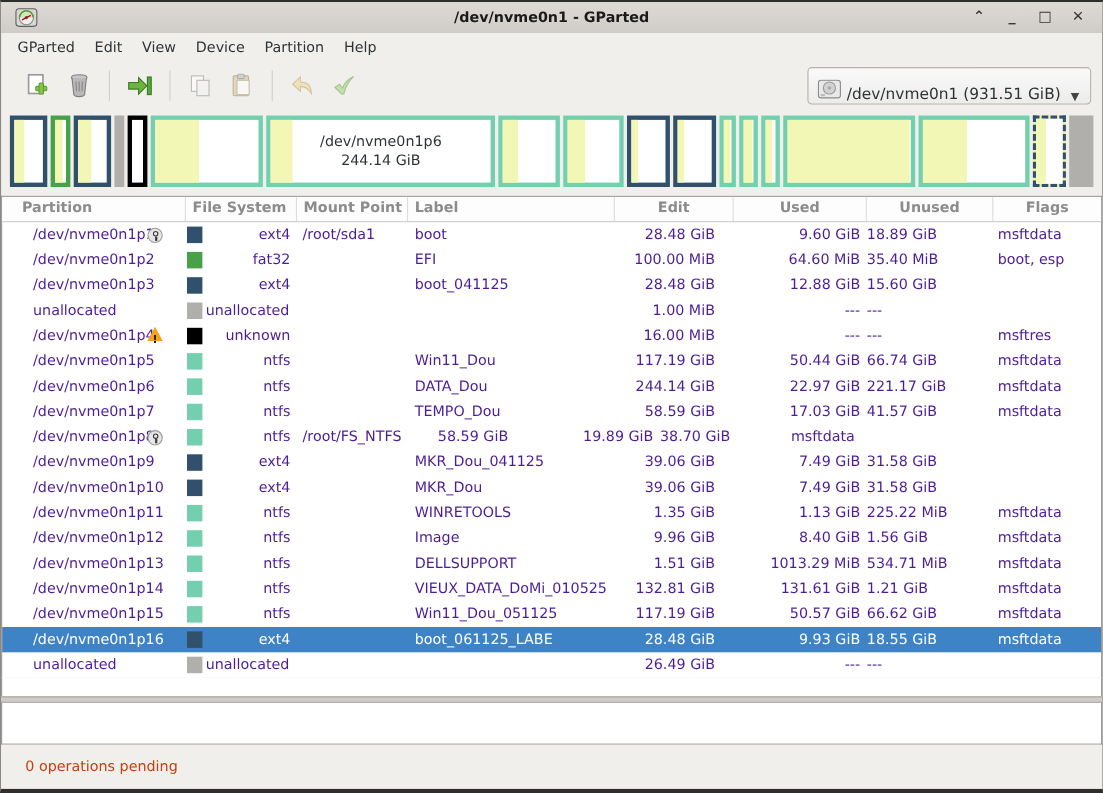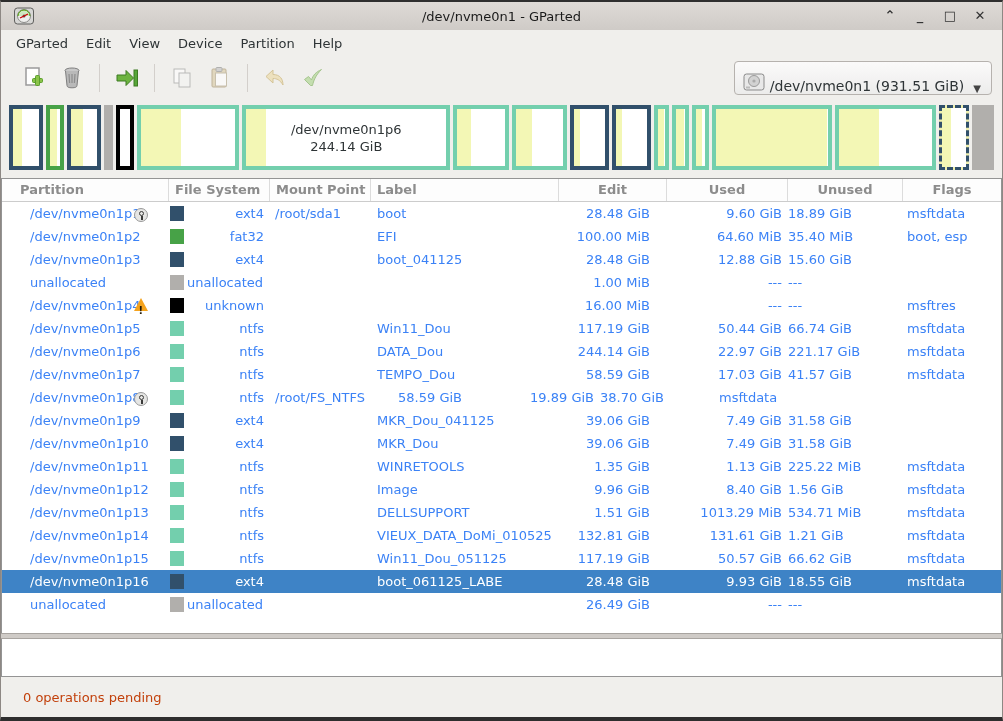--- a/index.html
+++ b/index.html
@@ -4,21 +4,21 @@
 <style>
   * { margin:0; padding:0; box-sizing:border-box; }
   html,body { width:1003px; height:721px; background:#f0efec; font-family:"DejaVu Sans", sans-serif; overflow:hidden; }
   .window { width:1003px; height:721px; display:flex; flex-direction:column;
             border-top:2px solid #2e2e2e; border-bottom:4px solid #2e2e2e;
             border-left:1px solid #8d8884; border-right:1px solid #8d8884; background:#f0efec; }
 
   
   .titlebar { height:28px; background:linear-gradient(#dedad6,#cfcbc7); display:flex; align-items:center; position:relative; flex:0 0 auto; }
   .titlebar .app-icon { margin-left:12px; width:22px; height:22px; display:flex; }
-  .titlebar .title { position:absolute; left:0; right:0; text-align:center; font-size:13px; font-weight:normal; color:#1a1a1a; }
+  .titlebar .title { position:absolute; left:0; right:0; text-align:center; font-size:13px; font-weight:bold; color:#1a1a1a; }
   .win-controls { margin-left:auto; display:flex; gap:10px; padding-right:12px; z-index:2; }
   .win-btn { width:20px; height:20px; text-align:center; line-height:20px; font-size:13px; font-weight:bold; color:#333; cursor:default; }
 
   
   .menubar { height:26px; display:flex; align-items:center; padding-left:6px; flex:0 0 auto; }
   .menu-item { padding:3px 9px; font-size:13px; color:#2e3436; }
 
   
   .toolbar { height:44px; display:flex; align-items:center; padding:0 10px 0 14px; flex:0 0 auto; }
   .tb-btn { width:38px; height:34px; display:flex; align-items:center; justify-content:center; border:1px solid transparent; border-radius:3px; }
@@ -35,21 +35,21 @@
   .seg.unalloc { background:#b1afac; border:none !important; }
   .seg.selected-seg { border-style:dashed !important; border-width:3px !important; background:#efefad; }
   .seg.selected-seg .inner-white { position:absolute; inset:0; background:#fff; display:flex; }
   .seg-label { position:absolute; inset:0; display:flex; flex-direction:column; align-items:center; justify-content:center; font-size:13px; color:#2e3436; line-height:17px; }
 
   
   .table-wrap { background:#fff; border-left:1px solid #949494; border-right:1px solid #949494; border-top:1px solid #949494; flex:0 0 auto; }
   .thead { display:flex; height:23px; border-bottom:1px solid #cccccc; background:#fdfdfd; }
   .th { font-size:13px; font-weight:bold; color:#8c8c8c; line-height:22px; border-right:1px solid #dcdcdc; overflow:hidden; white-space:nowrap; }
   .th:last-child { border-right:none; }
-  .row { display:flex; height:23px; font-size:13px; color:#3b82f6; }
+  .row { display:flex; height:23px; font-size:13px; color:#4c1d95; }
   .row.selected { background:#3e83c6; color:#fff; }
   .cell { line-height:23px; overflow:hidden; white-space:nowrap; }
   .c0 { width:167px; } .c1 { width:101px; } .c2 { width:101px; } .c3 { width:188px; }
   .c4 { width:108px; } .c5 { width:121px; } .c6 { width:115px; } .c7 { flex:1; }
   .th.c0 { padding-left:18px; } .th.c1,.th.c2,.th.c3 { padding-left:6px; }
   .th.c4,.th.c5,.th.c6,.th.c7 { text-align:center; }
   .cell.c0 { padding-left:28px; position:relative; }
   .cell.c1 { display:flex; align-items:center; }
   .cell.c2 { padding-left:5px; } .cell.c3 { padding-left:6px; }
   .cell.c4 { text-align:right; padding-right:17px; }

